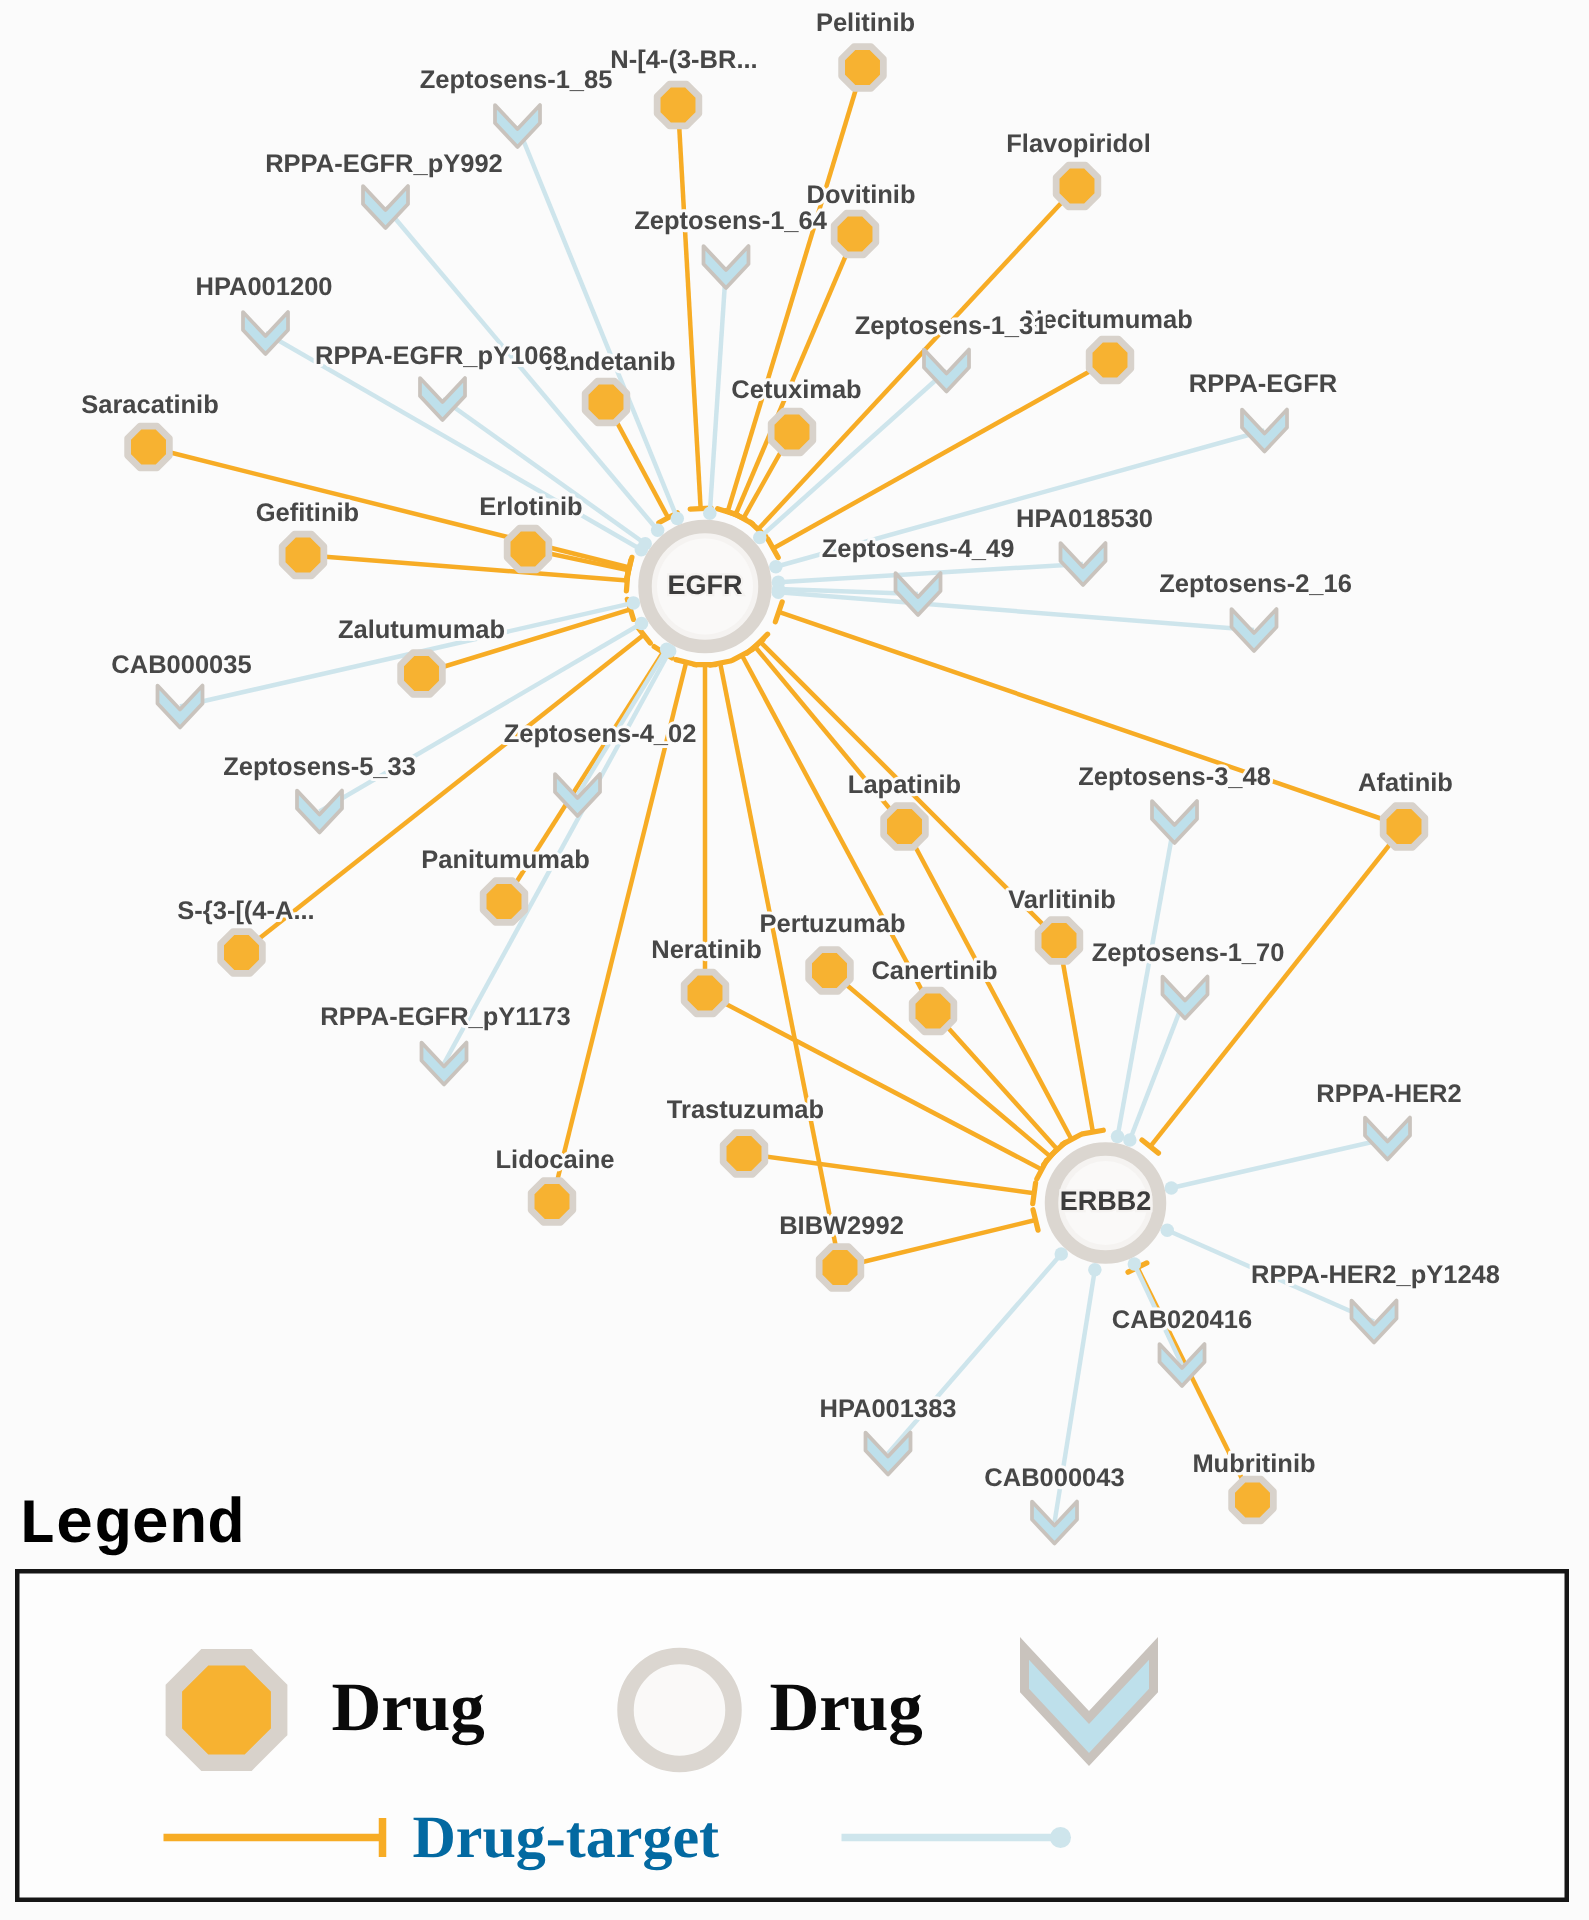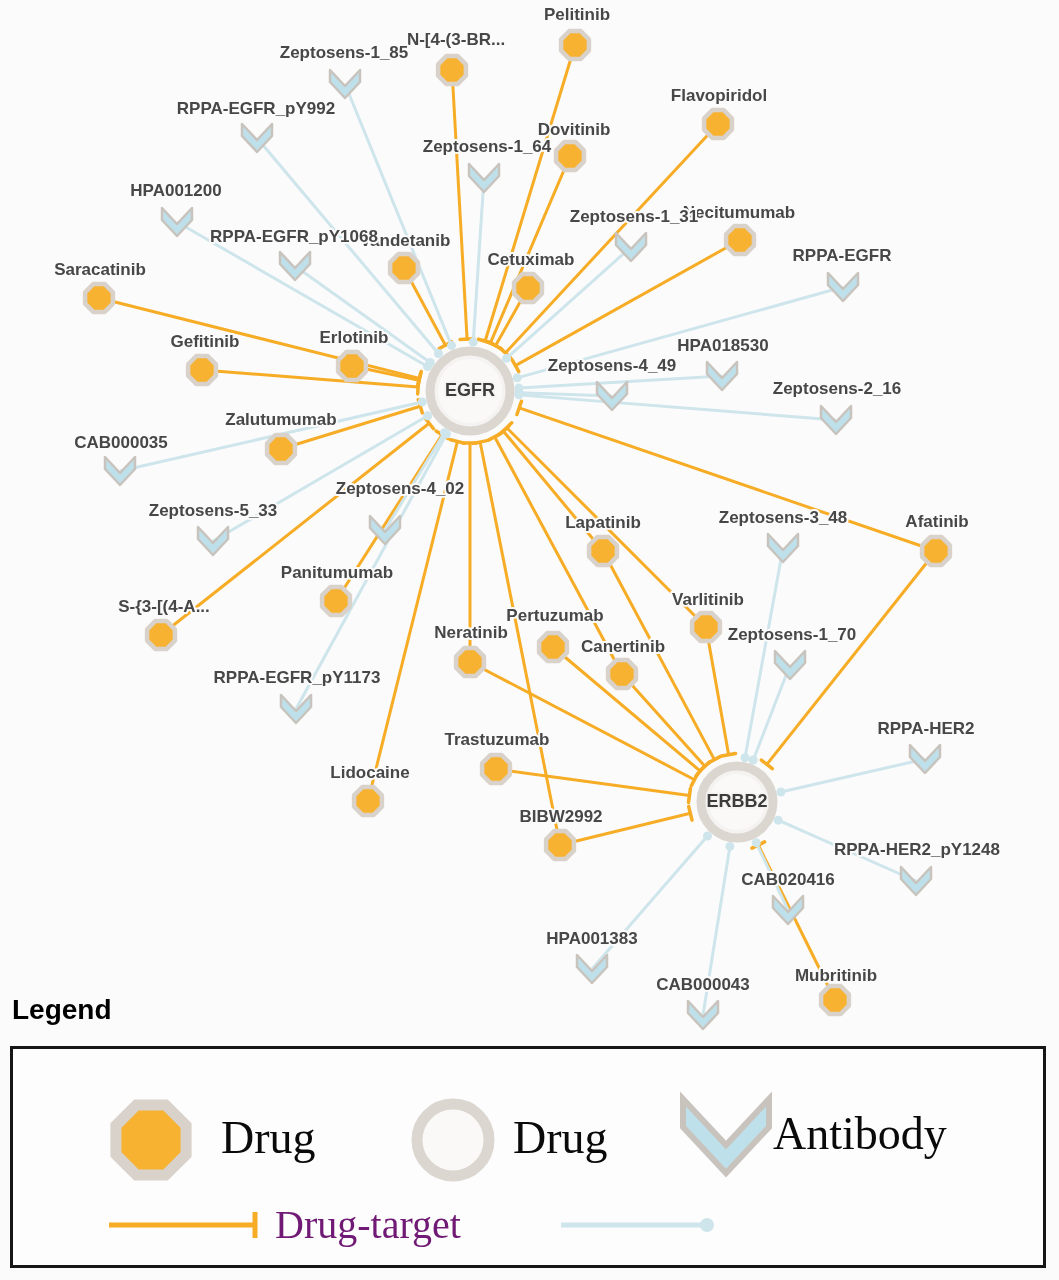--- a/index.html
+++ b/index.html
@@ -17,36 +17,36 @@
     text-anchor: middle;
   }
   .gene-label {
     font-family: "Liberation Sans", sans-serif;
     font-weight: bold; font-size: 18px;
     fill: #3c3c3c; text-anchor: middle;
     paint-order: stroke; stroke: #F5F3F1; stroke-width: 3px;
   }
   .legend-title {
     position: absolute; left: 12px; top: 996px;
-    font-family: Liberation Sans, sans-serif; font-weight: bold; font-size: 28px;
+    font-family: Liberation Mono, monospace; font-weight: bold; font-size: 42px;
     color: #000; line-height: 1;
   }
   .legend-box {
     position: absolute; left: 10px; top: 1046px;
     width: 1030px; height: 216px;
-    border: 3px solid #161616; background: #FDFDFD;
+    border: 3px solid #161616; background: #FDFDFD; font-weight: bold;
   }
   .legend-glyph { position: absolute; }
   .legend-item-label {
     position: absolute; line-height: 1;
     font-family: "Liberation Serif", serif; font-size: 46px; color: #0a0a0a;
   }
   .legend-edge-label {
     position: absolute; line-height: 1;
-    font-family: "Liberation Serif", serif; font-size: 40px; color: #701a75;
+    font-family: "Liberation Serif", serif; font-size: 40px; color: #0369a1;
   }
 </style>
 </head>
 <body style="background: rgb(251, 251, 251);">
 
 <svg id="graph" width="1059" height="1280" viewBox="0 0 1059 1280">
     <g>
       <line x1="575" y1="45" x2="485.10034053851234" y2="341.24078260642597" stroke="#F7AC25" stroke-width="3"></line>
       <line x1="491.79869672610886" y1="343.2735207558411" x2="478.4019843509158" y2="339.2080444570108" stroke="#F7AC25" stroke-width="3.5" stroke-linecap="round"></line>
       <line x1="452" y1="70" x2="467.0886856955082" y2="339.0815615698964" stroke="#F7AC25" stroke-width="3"></line>
@@ -260,21 +260,20 @@
   <div class="legend-item-label" style="left:208px; top:66px;">Drug</div>
 
   <svg class="legend-glyph" style="left:390px; top:41px;" width="100" height="100">
     <circle cx="50" cy="50" r="36" stroke-width="11" fill="#FAF9F8" stroke="#DBD6D0"></circle>
   </svg>
   <div class="legend-item-label" style="left:500px; top:66px;">Drug</div>
 
   <svg class="legend-glyph" style="left:658px; top:38px;" width="110" height="100">
     <path d="M 12,12 L 55,58 L 98,12 L 98,40 L 55,86 L 12,40 Z" stroke-width="6" fill="#BEE0EB" stroke="#C9C3BD"></path>
   </svg>
-  <div class="legend-item-label" style="left:760px; top:62px;">Antibody</div>
 
   <svg class="legend-glyph" style="left:90px; top:159px;" width="175" height="34">
     <line x1="6" y1="17" x2="150" y2="17" stroke-width="5" stroke="#F7AC25"></line>
     <line x1="152" y1="4" x2="152" y2="30" stroke-width="5" stroke="#F7AC25"></line>
   </svg>
   <div class="legend-edge-label" style="left:262px; top:156px;">Drug-target</div>
 
   <svg class="legend-glyph" style="left:542px; top:159px;" width="175" height="34">
     <line x1="6" y1="17" x2="146" y2="17" stroke-width="5" stroke="#CEE5EC"></line>
     <circle cx="152" cy="17" r="7" fill="#CEE5EC"></circle>

